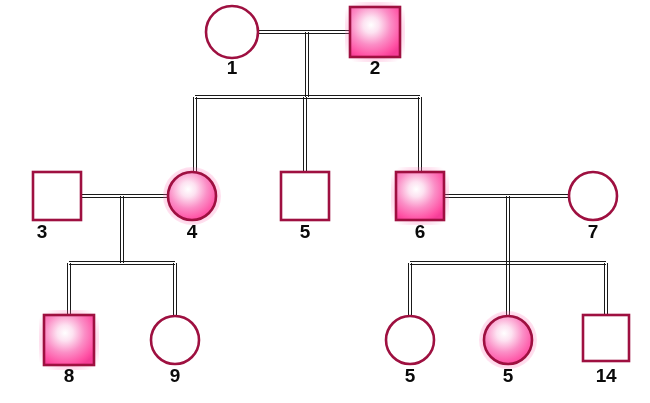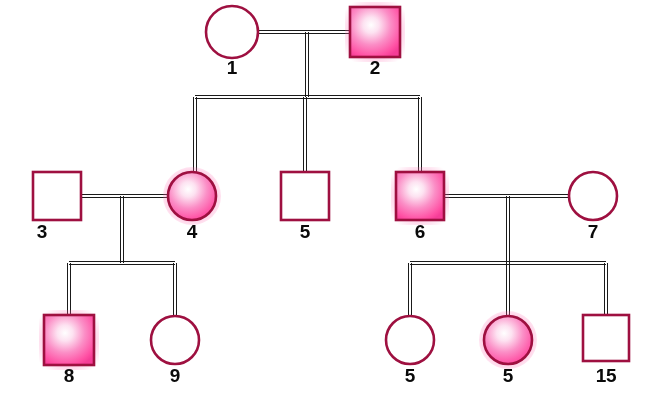--- a/index.html
+++ b/index.html
@@ -177,16 +177,16 @@
       <div class="label" style="left: 375px; top: 58px;">2</div>
       <div class="label" style="left: 42px; top: 222px;">3</div>
       <div class="label" style="left: 192px; top: 222px;">4</div>
       <div class="label" style="left: 305px; top: 222px;">5</div>
       <div class="label" style="left: 420px; top: 222px;">6</div>
       <div class="label" style="left: 593px; top: 222px;">7</div>
       <div class="label" style="left: 69px; top: 366px;">8</div>
       <div class="label" style="left: 175px; top: 366px;">9</div>
       <div class="label" style="left: 410px; top: 366px;">5</div>
       <div class="label" style="left: 508px; top: 366px;">5</div>
-      <div class="label" style="left: 606px; top: 366px;">15</div>
+      <div class="label" style="left: 606px; top: 366px;">14</div>
     </div>
 
 </div>
 
 </body></html>

